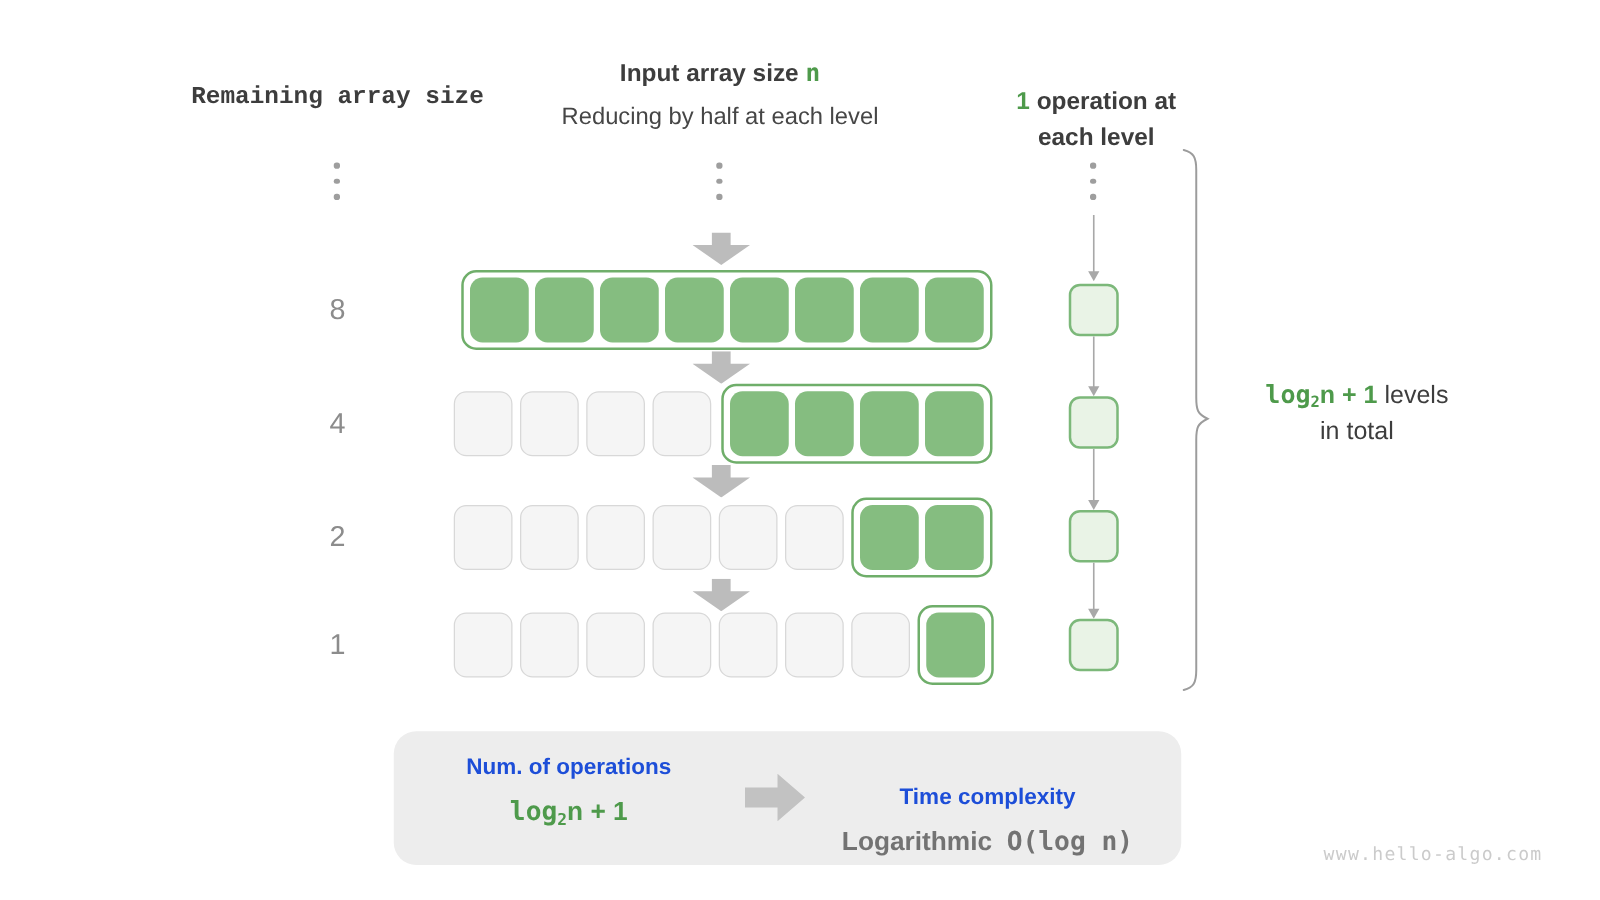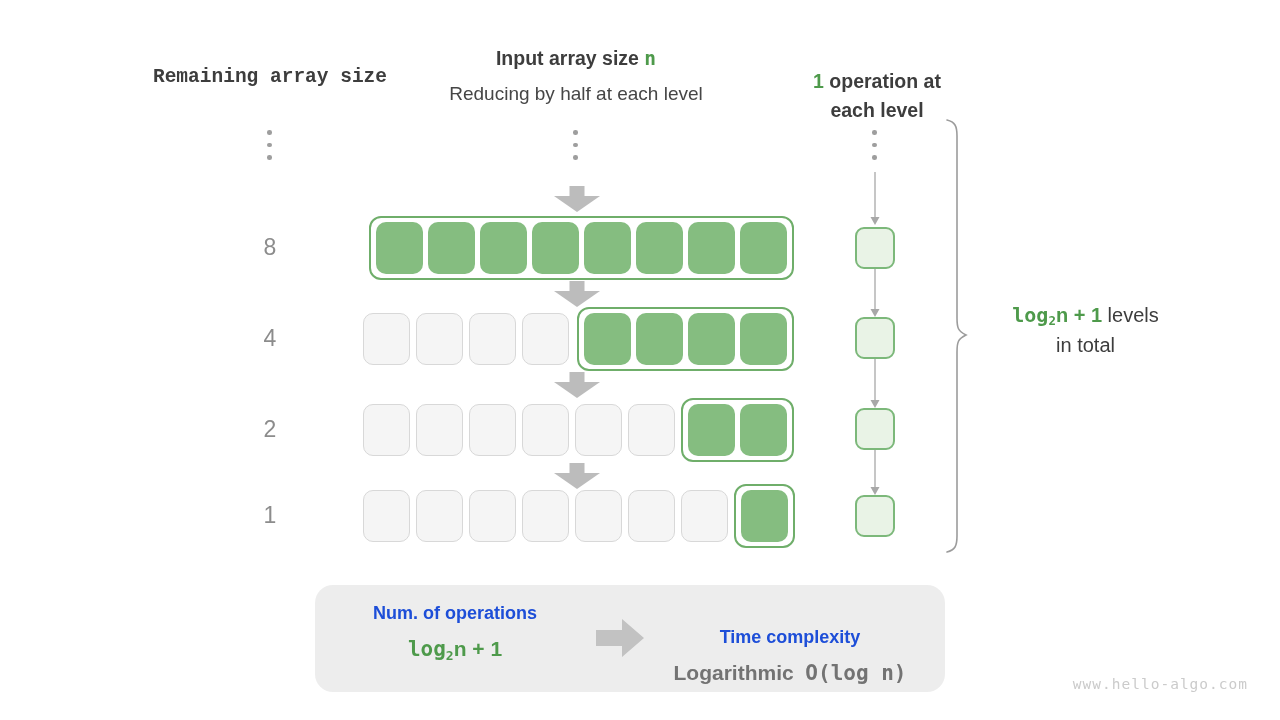--- a/index.html
+++ b/index.html
@@ -49,21 +49,21 @@
   .formula { font-weight:bold; color:#4e9a4b; font-size:20px; }
   .formula sub { font-size:0.62em; vertical-align:-0.28em; font-weight:bold; }
 
   
   .panel { position:absolute; left:315px; top:585px; width:630px; height:107px;
            background:#ededed; border-radius:18px; }
   .panel-block { position:absolute; text-align:center; }
   .panel-title { font-size:18px; font-weight:bold; color:#1d4ed8; }
   .panel-value { margin-top:13px; font-size:21px; font-weight:bold; }
 
-  .watermark { position:absolute; right:32px; top:676px; font-size:14.5px;
+  .watermark { position:absolute; right:46px; top:676px; font-size:14.5px;
                color:#cbcbcb; letter-spacing:1px; }
 </style>
 </head>
 <body>
 
 <div class="abs hdr" style="left:100px; top:66px; width:340px;font-family:Liberation Mono, monospace;">Remaining array size</div>
 
 <div class="abs hdr" style="left:396px; top:47px; width:360px;"><span>Input array size </span><span class="green-txt mono">n</span></div>
 <div class="abs hdr-sub" style="left:396px; top:83px; width:360px;">Reducing by half at each level</div>
 

